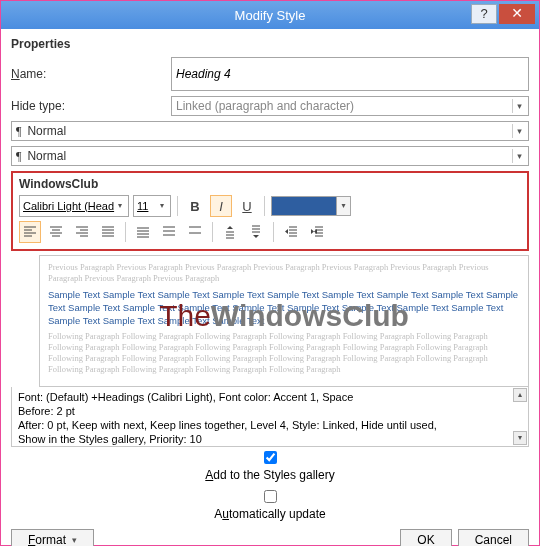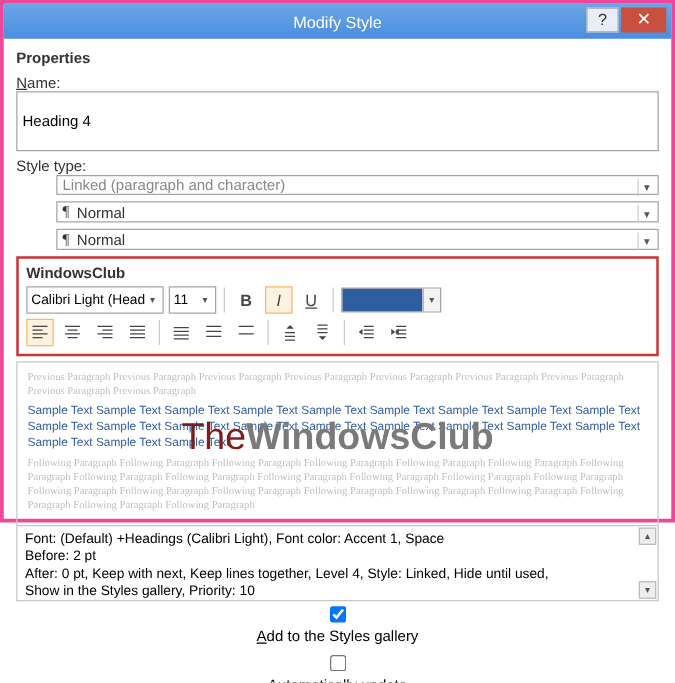--- a/index.html
+++ b/index.html
@@ -1,42 +1,42 @@
 <!DOCTYPE html>
 <html><head>
 <meta charset="utf-8">
 <style>
 * { box-sizing: border-box; font-family: "Segoe UI", Tahoma, sans-serif; }
 body { margin: 0; background: #fff; width: 540px; height: 546px; overflow: hidden; font-size: 12px; }
-.dialog { width: 540px; height: 418px; background: #fff; border: 3px solid #ec4899; position: relative; }
+.dialog { width: 540px; height: 546px; background: #fff; border: 1px solid #ec4899; position: relative; }
 .titlebar { background: linear-gradient(#6ba5e7,#4a8de0); height: 28px; display: flex; align-items: center; justify-content: center; position: relative; color: #fff; font-size: 13px; }
 .titlebar .help { position: absolute; right: 42px; top: 3px; width: 26px; height: 20px; background: #e8eef7; color: #333; border: 1px solid #9ab; text-align: center; line-height: 18px; font-size: 13px; }
 .titlebar .close { position: absolute; right: 4px; top: 3px; width: 36px; height: 20px; background: #c94f3e; color: #fff; text-align: center; line-height: 18px; font-size: 14px; }
 .body { padding: 6px 10px 8px 10px; }
 .section-label { font-size: 12px; color: #333; margin: 2px 0 6px 0; font-weight: bold; }
-.prop-row { display: flex; margin-bottom: 5px; flex-direction: column; }
+.prop-row { display: flex; align-items: center; margin-bottom: 5px; }
 .prop-label { width: 160px; font-size: 12px; color: #333; }
 .underline { text-decoration: underline; }
-.input-text { flex: 1; height: 20px; border: 1px solid #a6a6a6; padding: 16px 4px; font-size: 12px; background: #fff; }
-.combo { flex: 1; height: 20px; border: 1px solid #a6a6a6; background: #fff; display: flex; align-items: center; padding: 0 4px; font-size: 12px; position: relative; color: #333; margin-left: 32px; }
+.input-text { flex: 1; height: 20px; border: 1px solid #a6a6a6; padding: 16px 4px; font-size: 12px; background: #fff; font-style: italic; }
+.combo { flex: 1; height: 20px; border: 1px solid #a6a6a6; background: #fff; display: flex; align-items: center; padding: 0 4px; font-size: 12px; position: relative; color: #333; }
 .combo.gray { color: #888; }
 .combo .arrow { position: absolute; right: 2px; top: 2px; width: 14px; height: 14px; border-left: 1px solid #ccc; text-align: center; line-height: 14px; font-size: 9px; color: #555; }
 .pilcrow { margin-right: 6px; font-family: serif; }
 .formatting-box { border: 2px solid #c33; margin-top: 4px; padding: 4px 6px 6px 6px; }
 .toolbar-row { display: flex; align-items: center; gap: 4px; margin-top: 4px; }
-.tb-combo { height: 22px; border: 1px solid #a6a6a6; background: #fff; display: flex; align-items: center; padding: 0 3px; font-size: 11px; position: relative; }
+.tb-combo { height: 22px; border: 1px solid #a6a6a6; background: #fff; display: flex; align-items: center; padding: 0 3px; font-size: 11px; position: relative; text-decoration: underline; }
 .tb-combo .arrow { position: absolute; right: 1px; top: 2px; width: 14px; height: 16px; text-align: center; line-height: 16px; font-size: 8px; color: #555; }
 .tb-btn { width: 22px; height: 22px; border: 1px solid transparent; display: flex; align-items: center; justify-content: center; font-size: 13px; color: #444; }
 .tb-btn.sel { border: 1px solid #f7b96a; background: #fff3e0; }
 .color-swatch { width: 80px; height: 20px; display: flex; border: 1px solid #a6a6a6; }
 .color-swatch .fill { flex: 1; background: #2e5ea0; }
 .color-swatch .drop { width: 14px; background: #f4f4f4; border-left: 1px solid #a6a6a6; text-align: center; font-size: 8px; line-height: 18px; color: #555; }
 .sep { width: 1px; height: 20px; background: #ccc; margin: 0 2px; }
 .align-icon svg { width: 14px; height: 14px; }
-.preview { border: 1px solid #c7c7c7; margin-top: 4px; height: 132px; padding: 6px 8px; overflow: hidden; position: relative; }
+.preview { border: 1px solid #c7c7c7; margin-top: 4px; height: 132px; padding: 6px 8px; overflow: hidden; position: relative; margin-left: 28px; }
 .prev-gray { color: #bfbfbf; font-size: 8.5px; line-height: 11px; font-family: 'Times New Roman', serif; }
 .prev-blue { color: #2e5ea0; font-size: 9.5px; line-height: 13px; margin: 4px 0; }
 .watermark { position: absolute; left: 50%; top: 50%; transform: translate(-50%,-65%); font-family: 'Segoe Script','Brush Script MT', cursive; white-space: nowrap; pointer-events: none; }
 .wm1 { color: #7f1d1d; font-size: 30px; font-weight: normal; }
 .wm2 { color: #7a7a7a; font-size: 30px; font-weight: bold; }
 .desc { border: 1px solid #c7c7c7; border-top: none; height: 60px; padding: 3px 6px; font-size: 11px; line-height: 14px; position: relative; overflow: hidden; }
 .desc .scroll-up, .desc .scroll-down { position:absolute; right:1px; width:14px; height:14px; background:#eee; border:1px solid #bbb; text-align:center; font-size:8px; line-height:12px; color:#555;}
 .desc .scroll-up { top:1px; } .desc .scroll-down { bottom:1px; }
 .check-row { display: flex; align-items: center; gap: 4px; margin-top: 4px; font-size: 12px; flex-direction: column; }
 .check-row input[type=checkbox] { width: 13px; height: 13px; margin:0; }
@@ -58,21 +58,21 @@
     <div class="close">✕</div>
   </div>
   <div class="body">
     <div class="section-label">Properties</div>
 
     <div class="prop-row">
       <div class="prop-label"><span class="underline">N</span>ame:</div>
       <input class="input-text" value="Heading 4" style="">
     </div>
     <div class="prop-row">
-      <div class="prop-label">Style type:</div>
+      <div class="prop-label">Hide type:</div>
       <div class="combo gray">
         <span>Linked (paragraph and character)</span>
           <span class="arrow">▾</span>
       </div>
     </div>
     <div class="prop-row">
       <div class="combo">
         <span class="pilcrow">¶</span>
           <span>Normal</span>
           <span class="arrow">▾</span>

